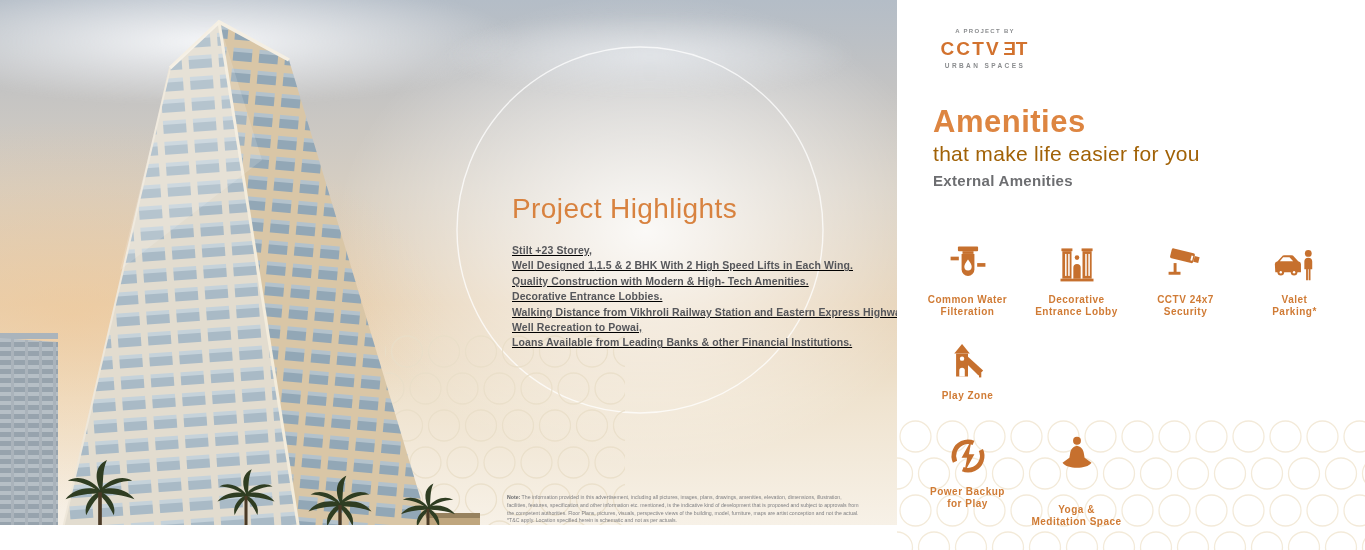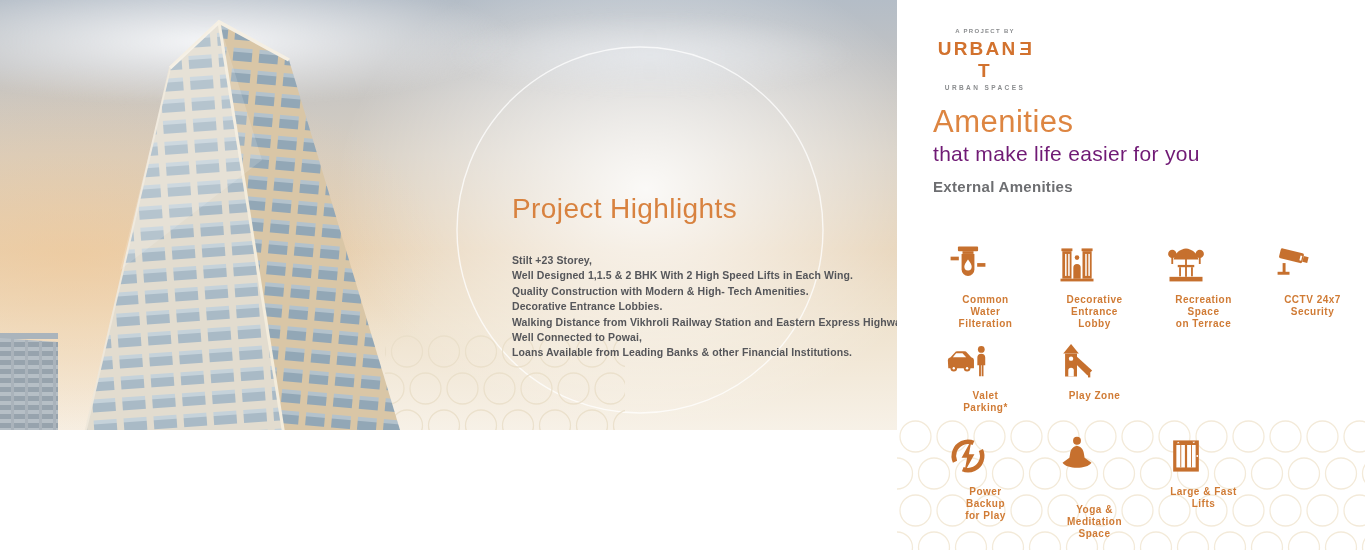--- a/index.html
+++ b/index.html
@@ -1,63 +1,63 @@
 <!DOCTYPE html>
 <html><head>
 <meta charset="utf-8">
 <style>
   * { margin:0; padding:0; box-sizing:border-box; }
   html,body { width:1365px; height:550px; overflow:hidden; font-family:"Liberation Sans", sans-serif; background:#fff; }
   .stage { position:relative; width:1365px; height:550px; display:flex; }
 
   
   .panel-left {
-    position:relative; width:897px; height:430px; overflow:hidden;
+    position:relative; width:897px; height:525px; overflow:hidden;
     background:
       radial-gradient(ellipse 430px 330px at 72% 44%, rgba(255,255,255,.88), rgba(255,255,255,0) 72%),
       radial-gradient(ellipse 500px 260px at 8% 60%, rgba(242,198,146,.55), rgba(242,198,146,0) 75%),
       linear-gradient(180deg, #b4bdc7 0%, #c3c3c3 16%, #d6cec2 36%, #e6d2b6 58%, #efe3cf 76%, #f7f1e7 100%);
   }
   .cloud1 { position:absolute; left:-60px; top:-30px; width:760px; height:130px;
     background:radial-gradient(55% 65% at 35% 55%, rgba(248,249,251,.95), rgba(248,249,251,0) 75%);
     filter:blur(4px); }
   .cloud2 { position:absolute; left:420px; top:10px; width:460px; height:90px;
     background:radial-gradient(60% 60% at 50% 50%, rgba(231,234,238,.8), rgba(231,234,238,0) 75%);
     filter:blur(5px); }
   .scene { position:absolute; inset:0; }
 
   .left-text { position:absolute; left:512px; top:193px; width:370px; }
   .left-text h1 { font-size:28px; font-weight:400; letter-spacing:.4px; color:#d8823f; }
-  .highlights { list-style:none; margin-top:28px; }
+  .highlights { list-style:none; margin-top:18px;text-decoration:underline; }
   .highlights li { font-size:10.5px; line-height:15.4px; font-weight:bold; letter-spacing:.1px; color:#55565a; white-space:nowrap; }
   .note { position:absolute; left:507px; top:494px; width:352px; font-size:5.2px; line-height:1.5; color:#808184; }
   .note b { color:#6a6b6e; }
 
   
   .panel-right { position:relative; width:468px; height:550px; background:#ffffff; overflow:hidden; }
   .dots-right { position:absolute; left:0; top:418px; width:468px; height:132px; pointer-events:none; }
 
   .brand { position:absolute; left:36px; top:28px; width:104px; text-align:center; }
   .project-by { font-size:6px; letter-spacing:1.3px; color:#8a8c8e; font-weight:bold; }
   .logo { margin-top:4px; font-size:19px; font-weight:bold; letter-spacing:2.2px; color:#d2722e; }
   .mirror { display:inline-block; transform:scaleX(-1); }
   .logo-sub { margin-top:2px; font-size:6.5px; letter-spacing:2.4px; color:#8a8c8e; font-weight:bold; }
 
   .amen-head { position:absolute; left:36px; top:104px; }
-  .amen-head h2 { font-size:31px; font-weight:400; letter-spacing:.5px; color:#dd8541; }
-  .amen-head h3 { font-size:21px; font-weight:400; letter-spacing:.3px; color:#701a75; margin-top:2px; }
-  .amen-head h4 { font-size:15px; font-weight:bold; letter-spacing:.3px; color:#6d6e71; margin-top:12px; }
+  .amen-head h2 { font-size:31px; font-weight:700; letter-spacing:.5px; color:#dd8541; }
+  .amen-head h3 { font-size:21px; font-weight:400; letter-spacing:.3px; color:#a16207; margin-top:2px; }
+  .amen-head h4 { font-size:15px; font-weight:bold; letter-spacing:.3px; color:#6d6e71; margin-top:6px; }
 
   .amen-grid { position:absolute; left:16px; top:236px; width:436px;
     display:grid; grid-template-columns:repeat(4,1fr); grid-auto-rows:96px; }
   .amenity { display:flex; flex-direction:column; align-items:center; justify-content:flex-start; padding-top:4px; }
   .amenity .ico { height:48px; display:flex; align-items:center; justify-content:center; }
   .amenity .ico svg { fill:#c6702e; }
   .amenity .lbl { margin-top:6px; font-size:10px; line-height:12px; font-weight:bold; letter-spacing:.5px;
-    color:#d07b35; text-align:center; white-space:pre-line;margin-left:36px; }
+    color:#d07b35; text-align:center; white-space:pre-line; }
   .r3c1 { grid-row:3; grid-column:1; } .r3c2 { grid-row:3; grid-column:2;gap:22px; } .r3c3 { grid-row:3; grid-column:3; }
 </style>
 </head>
 <body>
 
 <div class="stage">
 
   <section class="panel-left">
     <div class="cloud1"></div>
     <div class="cloud2"></div>
@@ -125,21 +125,21 @@
     </svg>
 
     <div class="left-text">
       <h1>Project Highlights</h1>
       <ul class="highlights">
         <li>Stilt +23 Storey,</li>
         <li>Well Designed 1,1.5 &amp; 2 BHK With 2 High Speed Lifts in Each Wing.</li>
         <li>Quality Construction with Modern &amp; High- Tech Amenities.</li>
         <li>Decorative Entrance Lobbies.</li>
         <li>Walking Distance from Vikhroli Railway Station and Eastern Express Highway.*</li>
-        <li>Well Connected to Powai,</li>
+        <li>Well Recreation to Powai,</li>
         <li>Loans Available from Leading Banks &amp; other Financial Institutions.</li>
       </ul>
     </div>
     <p class="note"><b>Note:</b><span> The information provided in this advertisement, including all pictures, images, plans, drawings, amenities, elevation, dimensions, illustration, facilities, features, specification and other information etc. mentioned, is the indicative kind of development that is proposed and subject to approvals from the competent authorities. Floor Plans, pictures, visuals, perspective views of the building, model, furniture, maps are artist conception and not the actual. *T&amp;C apply. Location specified herein is schematic and not as per actuals.</span></p>
   </section>
 
   <section class="panel-right">
 
     <svg class="dots-right" viewBox="0 0 468 132">
       <defs>
@@ -147,21 +147,21 @@
           <circle cx="18.5" cy="18.5" r="15.5" fill="none" stroke="#f2e8d5" stroke-width="1.3"></circle>
           <circle cx="0" cy="55.5" r="15.5" fill="none" stroke="#f2e8d5" stroke-width="1.3"></circle>
           <circle cx="37" cy="55.5" r="15.5" fill="none" stroke="#f2e8d5" stroke-width="1.3"></circle>
         </pattern>
       </defs>
       <rect width="468" height="132" fill="url(#dotsR)" opacity=".9"></rect>
     </svg>
 
     <header class="brand">
       <div class="project-by">A PROJECT BY</div>
-      <div class="logo"><span>URBAN</span><span class="mirror">E</span><span>T</span></div>
+      <div class="logo"><span>CCTV</span><span class="mirror">E</span><span>T</span></div>
       <div class="logo-sub">URBAN SPACES</div>
     </header>
 
     <div class="amen-head">
       <h2>Amenities</h2>
       <h3>that make life easier for you</h3>
       <h4>External Amenities</h4>
     </div>
 
     <div class="amen-grid">
@@ -194,38 +194,20 @@
               <rect x="36.4" y="13" width="1.6" height="24" fill="#fff"></rect>
             <circle cx="24" cy="17" r="2.5"></circle>
             <path d="M20 40 v-12 a4 4 0 0 1 8 0 v12 z"></path>
             <rect x="6" y="40" width="36" height="3"></rect>
           </svg>
         </span>
         <span class="lbl">Decorative
 Entrance Lobby</span>
       </div>
 
-      <div class="amenity">
-        <span class="ico">
-          <svg width="44" height="44" viewBox="0 0 48 48">
-            <circle cx="9" cy="13" r="4.5"></circle>
-              <rect x="8" y="16" width="2" height="8"></rect>
-            <circle cx="39" cy="13" r="4.5"></circle>
-              <rect x="38" y="16" width="2" height="8"></rect>
-            <path d="M24 7 C16 8 11.5 13 10.5 19 H37.5 C36.5 13 32 8 24 7 z"></path>
-            <rect x="23" y="8" width="2" height="30"></rect>
-            <rect x="15" y="25" width="18" height="2.5"></rect>
-            <rect x="16.5" y="27.5" width="2" height="10"></rect>
-              <rect x="29.5" y="27.5" width="2" height="10"></rect>
-            <rect x="6" y="38" width="36" height="5"></rect>
-          </svg>
-        </span>
-        <span class="lbl">Recreation Space
-on Terrace</span>
-      </div>
 
       <div class="amenity">
         <span class="ico">
           <svg width="44" height="44" viewBox="0 0 48 48">
             <g transform="rotate(14 22 16)">
               <rect x="7" y="10" width="26" height="11" rx="2"></rect>
               <rect x="33" y="12.5" width="5.5" height="6.5"></rect>
               <rect x="29.5" y="12.8" width="2" height="5.4" fill="#fff"></rect>
             </g>
             <rect x="10.5" y="23" width="3.2" height="10"></rect>
@@ -284,32 +266,16 @@
         <span class="ico">
           <svg width="44" height="44" viewBox="0 0 48 48">
             <circle cx="24" cy="9.5" r="4.3"></circle>
             <path d="M24 15 c-4.5 1 -7 4.2 -7.5 8.5 l-.8 4.5 -7.5 5.5 c2.8 3.8 9 5.5 15.8 5.5 s13 -1.7 15.8 -5.5 l-7.5 -5.5 -.8 -4.5 C31 19.2 28.5 16 24 15 z"></path>
           </svg>
         </span>
         <span class="lbl">Yoga &amp;
 Meditation Space</span>
       </div>
 
-      <div class="amenity r3c3">
-        <span class="ico">
-          <svg width="44" height="44" viewBox="0 0 48 48">
-            <rect x="10" y="7" width="28" height="34"></rect>
-            <rect x="13.5" y="12" width="9.3" height="24.5" fill="#fff"></rect>
-            <rect x="25.2" y="12" width="9.3" height="24.5" fill="#fff"></rect>
-            <rect x="17.8" y="12" width="1" height="24.5"></rect>
-            <rect x="29.5" y="12" width="1" height="24.5"></rect>
-            <polygon points="14,10.2 17,10.2 15.5,8.4" fill="#fff"></polygon>
-            <polygon points="31,8.4 34,8.4 32.5,10.2" fill="#fff"></polygon>
-            <circle cx="36.3" cy="24" r="1" fill="#fff"></circle>
-          </svg>
-        </span>
-        <span class="lbl">Large &amp; Fast
-Lifts</span>
-      </div>
 
     </div>
   </section>
 </div>
 
 </body></html>

